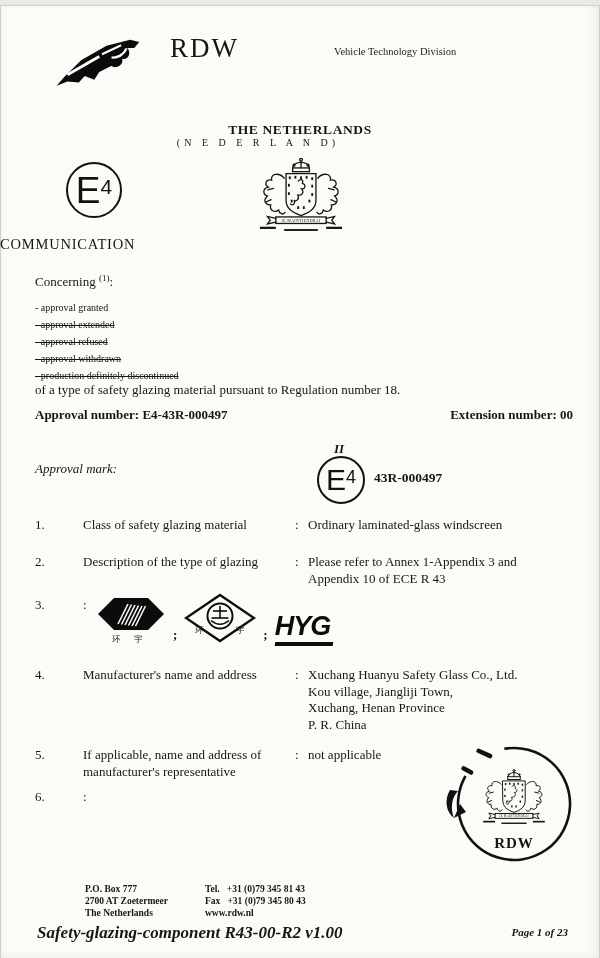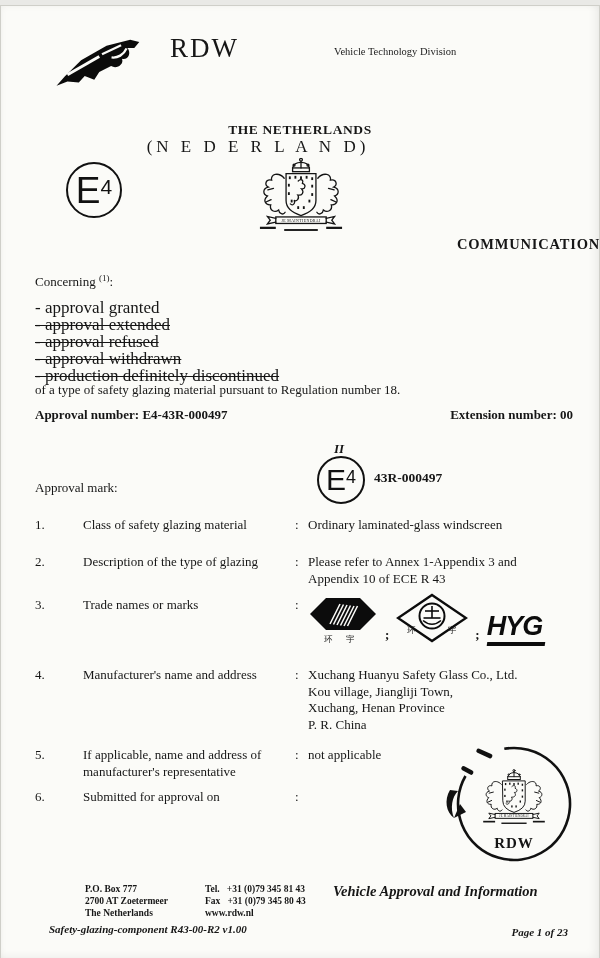--- a/index.html
+++ b/index.html
@@ -13,44 +13,44 @@
   .abs{position:absolute;}
   .pre{white-space:pre;}
   .preline{white-space:pre-line;}
 
   
   .brand{left:170px;top:28px;font-size:27px;letter-spacing:2px;font-weight:500;}
   .division{left:334px;top:41px;font-size:10.5px;color:#222;}
 
   
   .country{left:0;top:117px;width:600px;text-align:center;font-weight:bold;font-size:13.5px;letter-spacing:.6px;}
-  .native{left:0;top:132px;width:516px;text-align:center;font-size:17px;letter-spacing:4px;}
+  .native{left:0;top:132px;width:516px;text-align:center;font-size:10px;letter-spacing:4px;}
   .coa-wrap{left:245px;top:151px;width:112px;height:78px;}
-  .communication{left:0;top:231px;width:600px;text-align:right;font-weight:bold;font-size:14.5px;letter-spacing:.8px;}
+  .communication{left:0;top:231px;width:600px;text-align:left;font-weight:normal;font-size:14.5px;letter-spacing:.8px;}
 
   
   .ebadge{border:2.2px solid #111;border-radius:50%;display:flex;align-items:center;justify-content:center;background:transparent;font-family:"Liberation Sans",sans-serif;color:#111;}
   .ebadge-top{left:66px;top:157px;width:52px;height:52px;}
   .ebadge-top .e{font-size:37px;line-height:1;}
   .ebadge-top .n{font-size:21px;line-height:1;margin-top:-8px;}
   .ebadge-mark{left:317px;top:451px;width:44px;height:44px;}
   .ebadge-mark .e{font-size:30px;line-height:1;}
   .ebadge-mark .n{font-size:18px;line-height:1;margin-top:-6px;}
 
   
   .concerning-line{left:35px;top:268px;font-size:13px;}
   .concerning-line sup{font-size:9px;}
-  .options{left:35px;top:294px;font-size:17px;line-height:17px;}
+  .options{left:35px;top:294px;font-size:10px;line-height:17px;}
   .options .struck{text-decoration:line-through;text-decoration-thickness:1.4px;}
   .closing{left:35px;top:377px;font-size:13px;}
 
   
   .appr-number{left:35px;top:402px;font-size:13px;font-weight:bold;}
   .ext-number{right:27px;top:402px;font-size:13px;font-weight:bold;}
-  .mark-label{left:35px;top:475px;font-size:13px;}
+  .mark-label{left:35px;top:456px;font-size:13px;font-style:italic;}
   .roman{left:334px;top:436px;font-size:13px;font-style:italic;font-weight:bold;}
   .mark-code{left:374px;top:465px;font-size:13.5px;font-weight:bold;}
 
   
   .item{left:35px;width:542px;display:flex;font-size:13px;line-height:16.5px;}
   .item .num{width:48px;flex:none;}
   .item .label{width:212px;flex:none;}
   .item .colon{width:13px;flex:none;}
   .item .value{flex:1;}
   .i1{top:512px;} .i2{top:549px;} .i3{top:592px;} .i4{top:662px;} .i5{top:742px;} .i6{top:784px;}
@@ -62,21 +62,21 @@
   .hyg-bar{height:3.5px;background:#0c0c0c;width:58px;margin-top:2px;transform:skewX(-8deg);}
   .cjk{font-family:"DejaVu Sans",sans-serif;}
 
   
   .stamp{left:436px;top:737px;width:150px;height:135px;}
 
   
   .f-address{left:85px;top:878px;font-size:9.5px;font-weight:bold;line-height:12px;}
   .f-contact{left:205px;top:878px;font-size:9.5px;font-weight:bold;line-height:12px;}
   .f-dept{left:333px;top:878px;font-size:14.5px;font-style:italic;font-weight:bold;}
-  .f-ref{left:49px;top:918px;font-size:11px;font-style:italic;font-weight:bold;}
+  .f-ref{left:37px;top:918px;font-size:17px;font-style:italic;font-weight:bold;}
   .f-page{right:32px;top:921px;font-size:11px;font-style:italic;font-weight:bold;}
 
   svg text{fill:#141414;}
 </style>
 </head>
 <body>
 
 <svg width="0" height="0" style="position:absolute" aria-hidden="true">
   <symbol id="coa" viewBox="0 0 120 80">
     <g fill="none" stroke="#151515" stroke-width="1.4" stroke-linecap="round">
@@ -190,21 +190,20 @@
   </div>
   <div class="abs item i2">
     <span class="num">2.</span>
     <span class="label preline">Description of the type of glazing</span>
     <span class="colon">:</span>
     <span class="value preline">Please refer to Annex 1-Appendix 3 and
 Appendix 10 of ECE R 43</span>
   </div>
   <div class="abs item i3">
     <span class="num">3.</span>
-    <span class="label preline">Trade names or marks</span>
     <span class="colon">:</span>
     <span class="value">
       <span class="tm-row">
 
         <svg width="70" height="52" viewBox="0 0 70 52">
           <defs>
               <clipPath id="hexclip">
                 <polygon points="2,21 18,5 52,5 68,21 52,37 18,37"></polygon>
               </clipPath>
             </defs>
@@ -254,21 +253,20 @@
   </div>
   <div class="abs item i5">
     <span class="num">5.</span>
     <span class="label preline">If applicable, name and address of
 manufacturer's representative</span>
     <span class="colon">:</span>
     <span class="value preline">not applicable</span>
   </div>
   <div class="abs item i6">
     <span class="num">6.</span>
-    <span class="label preline">Submitted for approval on</span>
     <span class="colon">:</span>
   </div>
 
   <div class="abs stamp">
     <svg width="150" height="135" viewBox="0 0 150 135">
       <path d="M68.3 6.8 A56 56 0 1 1 29.5 34" fill="none" stroke="#111" stroke-width="2.6"></path>
       <g fill="#111">
         <rect x="40" y="9" width="17" height="4.5" rx="2" transform="rotate(24 48 11)"></rect>
         <rect x="25" y="26" width="13" height="4.5" rx="2" transform="rotate(28 31 28)"></rect>
         <path d="M14 48 C8 58 10 70 18 76 C14 66 16 55 22 49 Z"></path>
@@ -278,17 +276,16 @@
       <text x="78" y="106" text-anchor="middle" font-size="15" font-weight="bold" letter-spacing="1">RDW</text>
     </svg>
   </div>
 
   <div class="abs f-address pre">P.O. Box 777
 2700 AT Zoetermeer
 The Netherlands</div>
   <div class="abs f-contact pre">Tel.   +31 (0)79 345 81 43
 Fax   +31 (0)79 345 80 43
 www.rdw.nl</div>
-  <div class="abs f-dept">Vehicle Approval and Information</div>
   <div class="abs f-ref">Safety-glazing-component R43-00-R2 v1.00</div>
   <div class="abs f-page">Page 1 of 23</div>
 
 </div>
 
 </body></html>

